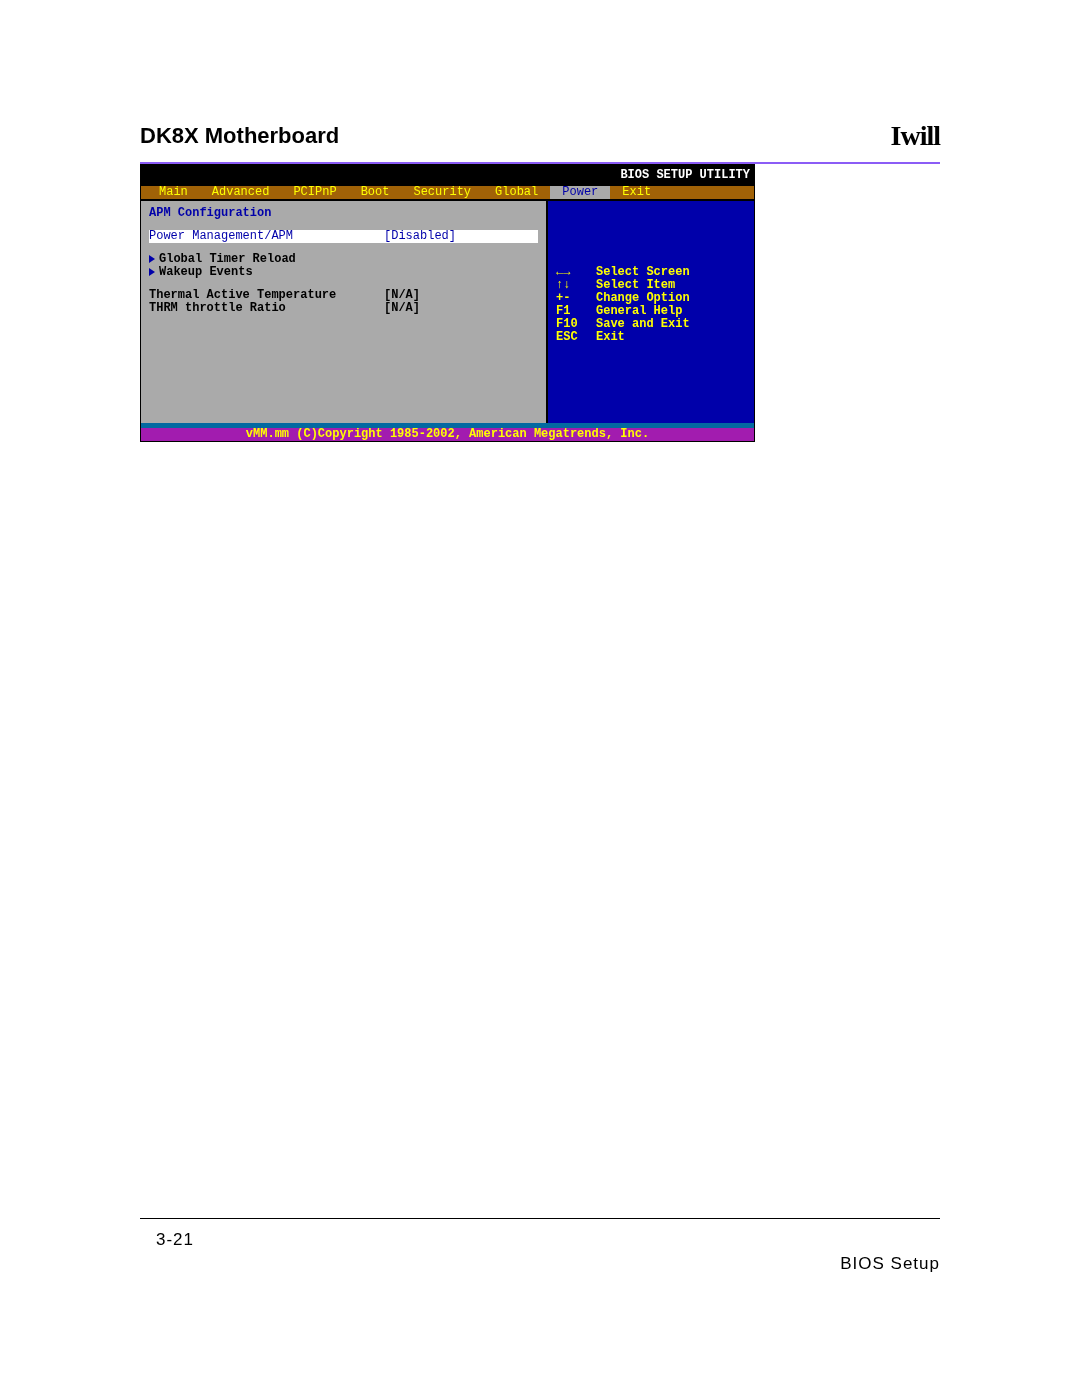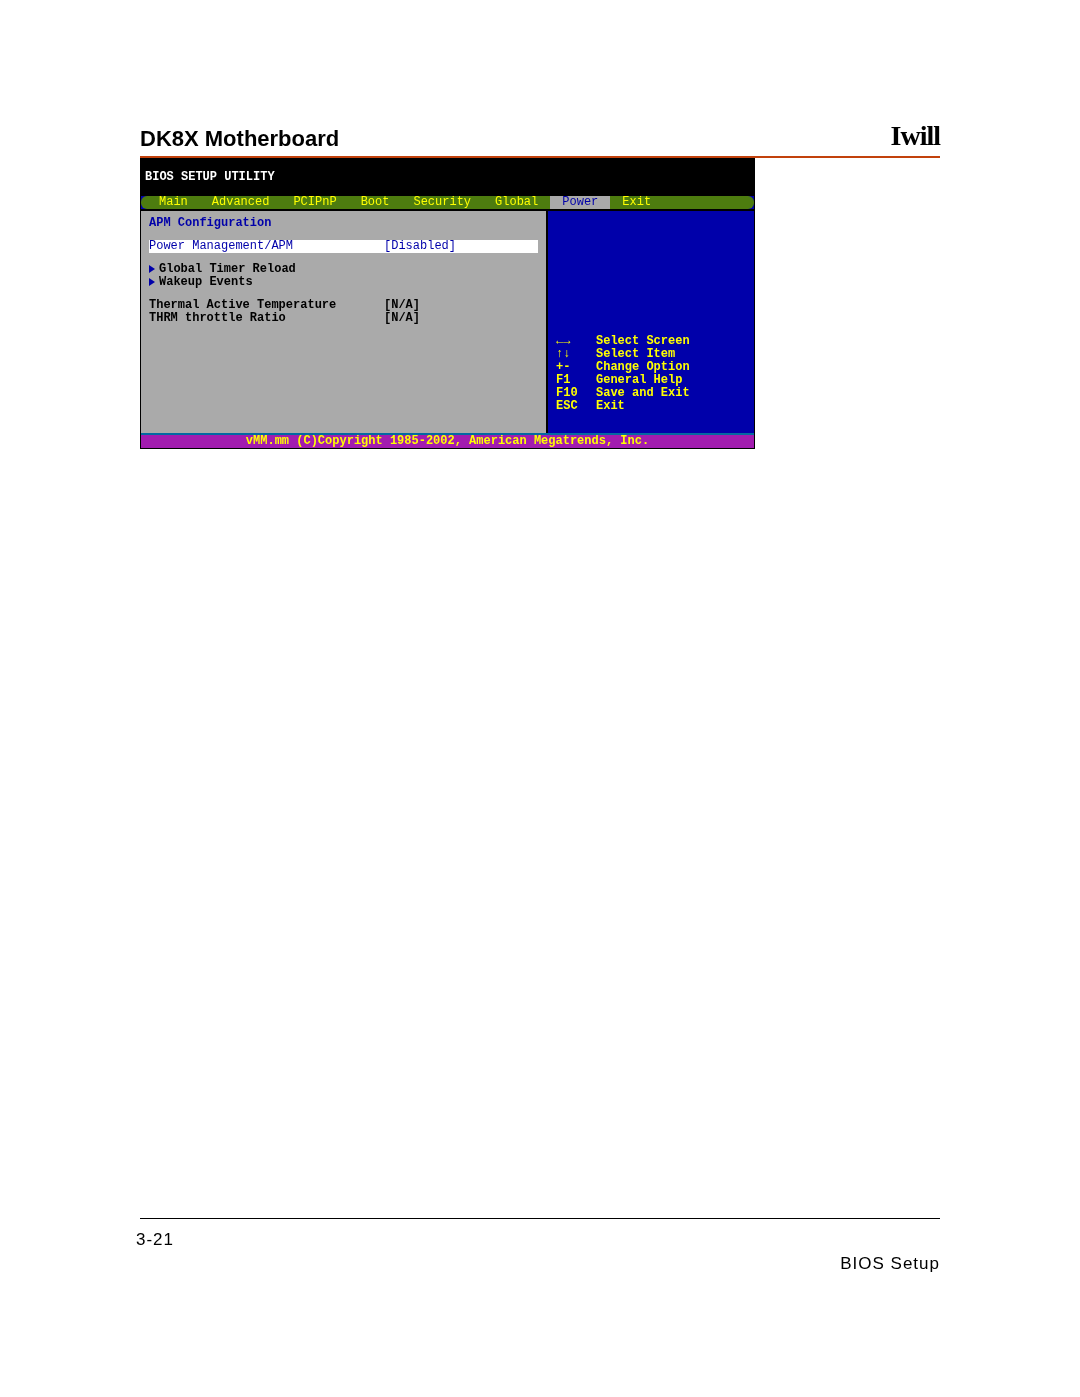--- a/index.html
+++ b/index.html
@@ -13,23 +13,23 @@
   }
   .page {
     position: absolute;
     left: 140px;
     top: 120px;
     width: 800px;
   }
   .header-row {
     display: flex;
     justify-content: space-between;
-    align-items: flex-end;
-    border-bottom: 2px solid #c2410c;
-    padding-bottom: 4px;
+    align-items: center;
+    border-bottom: 2px solid #8b5cf6;
+    padding-bottom: 10px;
   }
   .header-title {
     font-family: Arial, Helvetica, sans-serif;
     font-weight: bold;
     font-size: 22px;
   }
   .logo {
     font-family: "Times New Roman", serif;
     font-weight: bold;
     font-size: 28px;
@@ -48,43 +48,43 @@
     border: 1px solid #000;
     background: #00a;
     font-family: "Courier New", monospace;
     font-size: 12px;
     line-height: 13px;
     color: #fff;
   }
   .bios-title-bar {
     background: #000;
     color: #fff;
-    text-align: left;
-    padding: 12px 4px;
+    text-align: right;
+    padding: 4px 4px;
     font-weight: bold;
   }
   .bios-tabs {
-    background: #4d7c0f;
+    background: #a16207;
     color: #ff0;
     padding: 0 6px;
     display: flex;
     gap: 0;
-    border-radius: 6px;
   }
   .bios-tab {
     padding: 0 12px;
   }
   .bios-tab.active {
     background: #aaa;
     color: #00a;
   }
   .bios-body {
     display: flex;
     border-top: 2px solid #000;
-    border-bottom: 2px solid #0369a1;
+    border-bottom: 5px solid #0369a1;
+    align-items: center;
   }
   .bios-left {
     flex: 1;
     background: #aaa;
     color: #00a;
     padding: 6px 8px;
     min-height: 210px;
     border-right: 2px solid #000;
   }
   .bios-right {
@@ -137,21 +137,21 @@
 
   .footer-rule {
     position: absolute;
     left: 140px;
     top: 1218px;
     width: 800px;
     border-top: 1.5px solid #000;
   }
   .footer-left {
     position: absolute;
-    left: 136px;
+    left: 156px;
     top: 1230px;
     font-family: Arial, Helvetica, sans-serif;
     font-size: 17px;
     letter-spacing: 1px;
   }
   .footer-right {
     position: absolute;
     right: 140px;
     top: 1230px;
     font-family: Arial, Helvetica, sans-serif;

